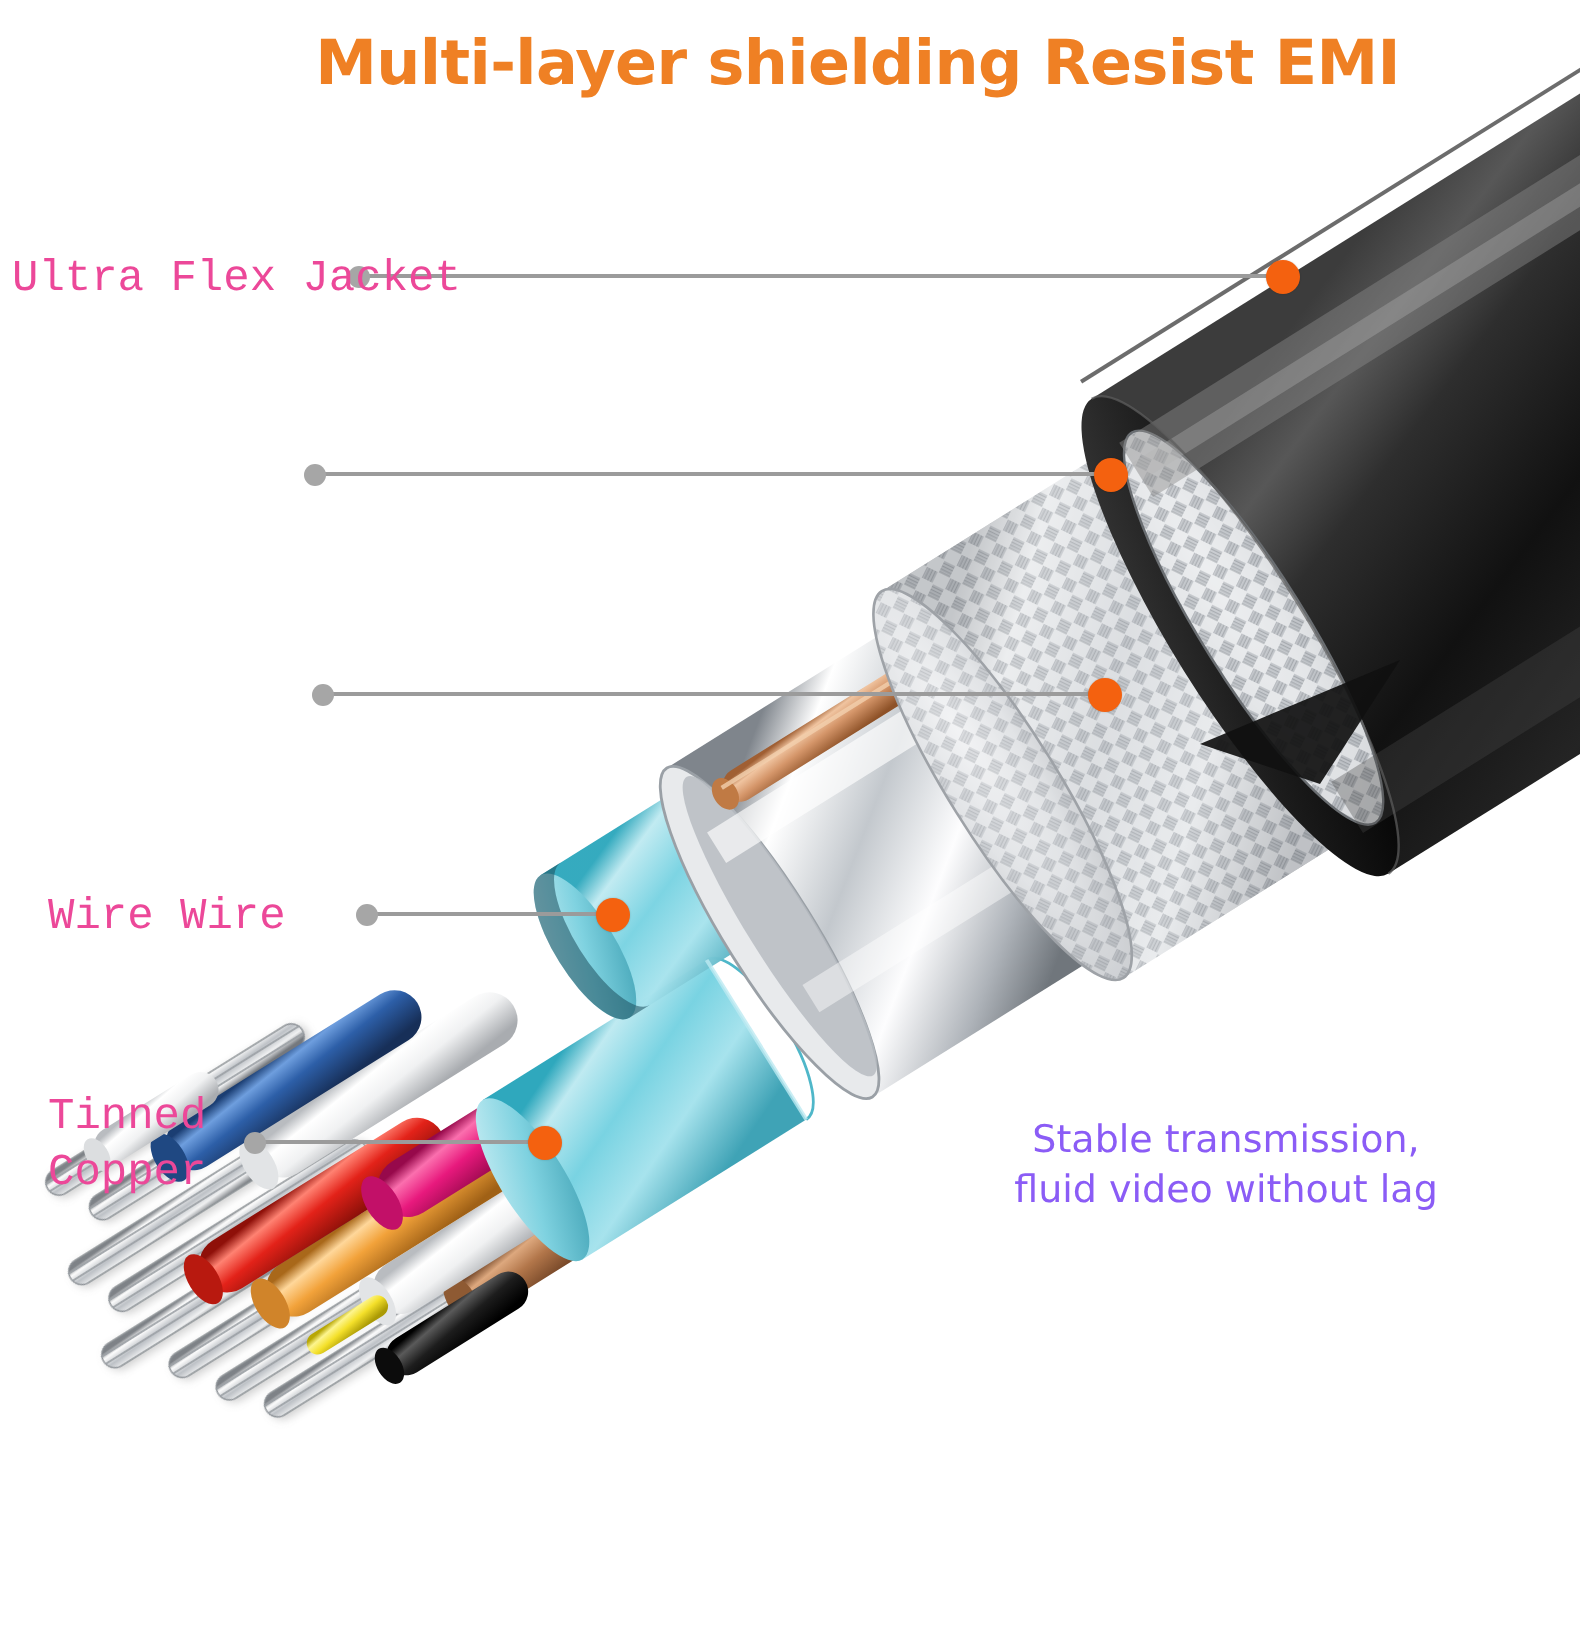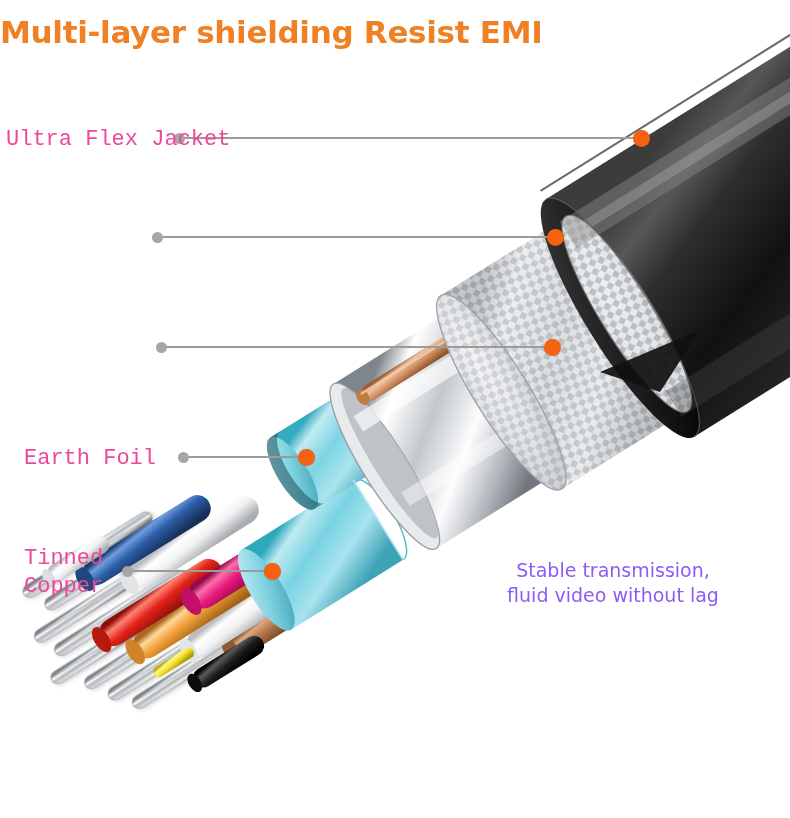--- a/index.html
+++ b/index.html
@@ -18,21 +18,21 @@
     background: #ffffff;
     overflow: hidden;
   }
 
   
   #title {
     position: absolute;
     left: 0;
     top: 14px;
     width: 700px;
-    text-align: left;
+    text-align: right;
     font-family: "DejaVu Sans", "Liberation Sans", sans-serif;
     font-weight: bold;
     font-size: 31px;
     letter-spacing: -0.3px;
     color: #ef8024;
     white-space: nowrap;
     z-index: 40;
   }
 
   
@@ -386,21 +386,21 @@
   <div class="dot-orange" style="left:633px; top:130px;"></div>
 
   <div class="dot-gray" style="left:152px; top:232px;"></div>
   <div class="leader" style="left:159px; top:236px; width:392px;"></div>
   <div class="dot-orange" style="left:547px; top:229px;"></div>
 
   <div class="dot-gray" style="left:156px; top:342px;"></div>
   <div class="leader" style="left:163px; top:346px; width:386px;"></div>
   <div class="dot-orange" style="left:544px; top:339px;"></div>
 
-  <div class="callout-label" style="left:24px; top:445px;">Earth Foil</div>
+  <div class="callout-label" style="left:24px; top:445px;">Wire Wire</div>
   <div class="dot-gray" style="left:178px; top:452px;"></div>
   <div class="leader" style="left:185px; top:456px; width:118px;"></div>
   <div class="dot-orange" style="left:298px; top:449px;"></div>
 
   <div class="callout-label" style="left:24px; top:545px;">Tinned
 Copper</div>
   <div class="dot-gray" style="left:122px; top:566px;"></div>
   <div class="leader" style="left:129px; top:570px; width:140px;"></div>
   <div class="dot-orange" style="left:264px; top:563px;"></div>
 

